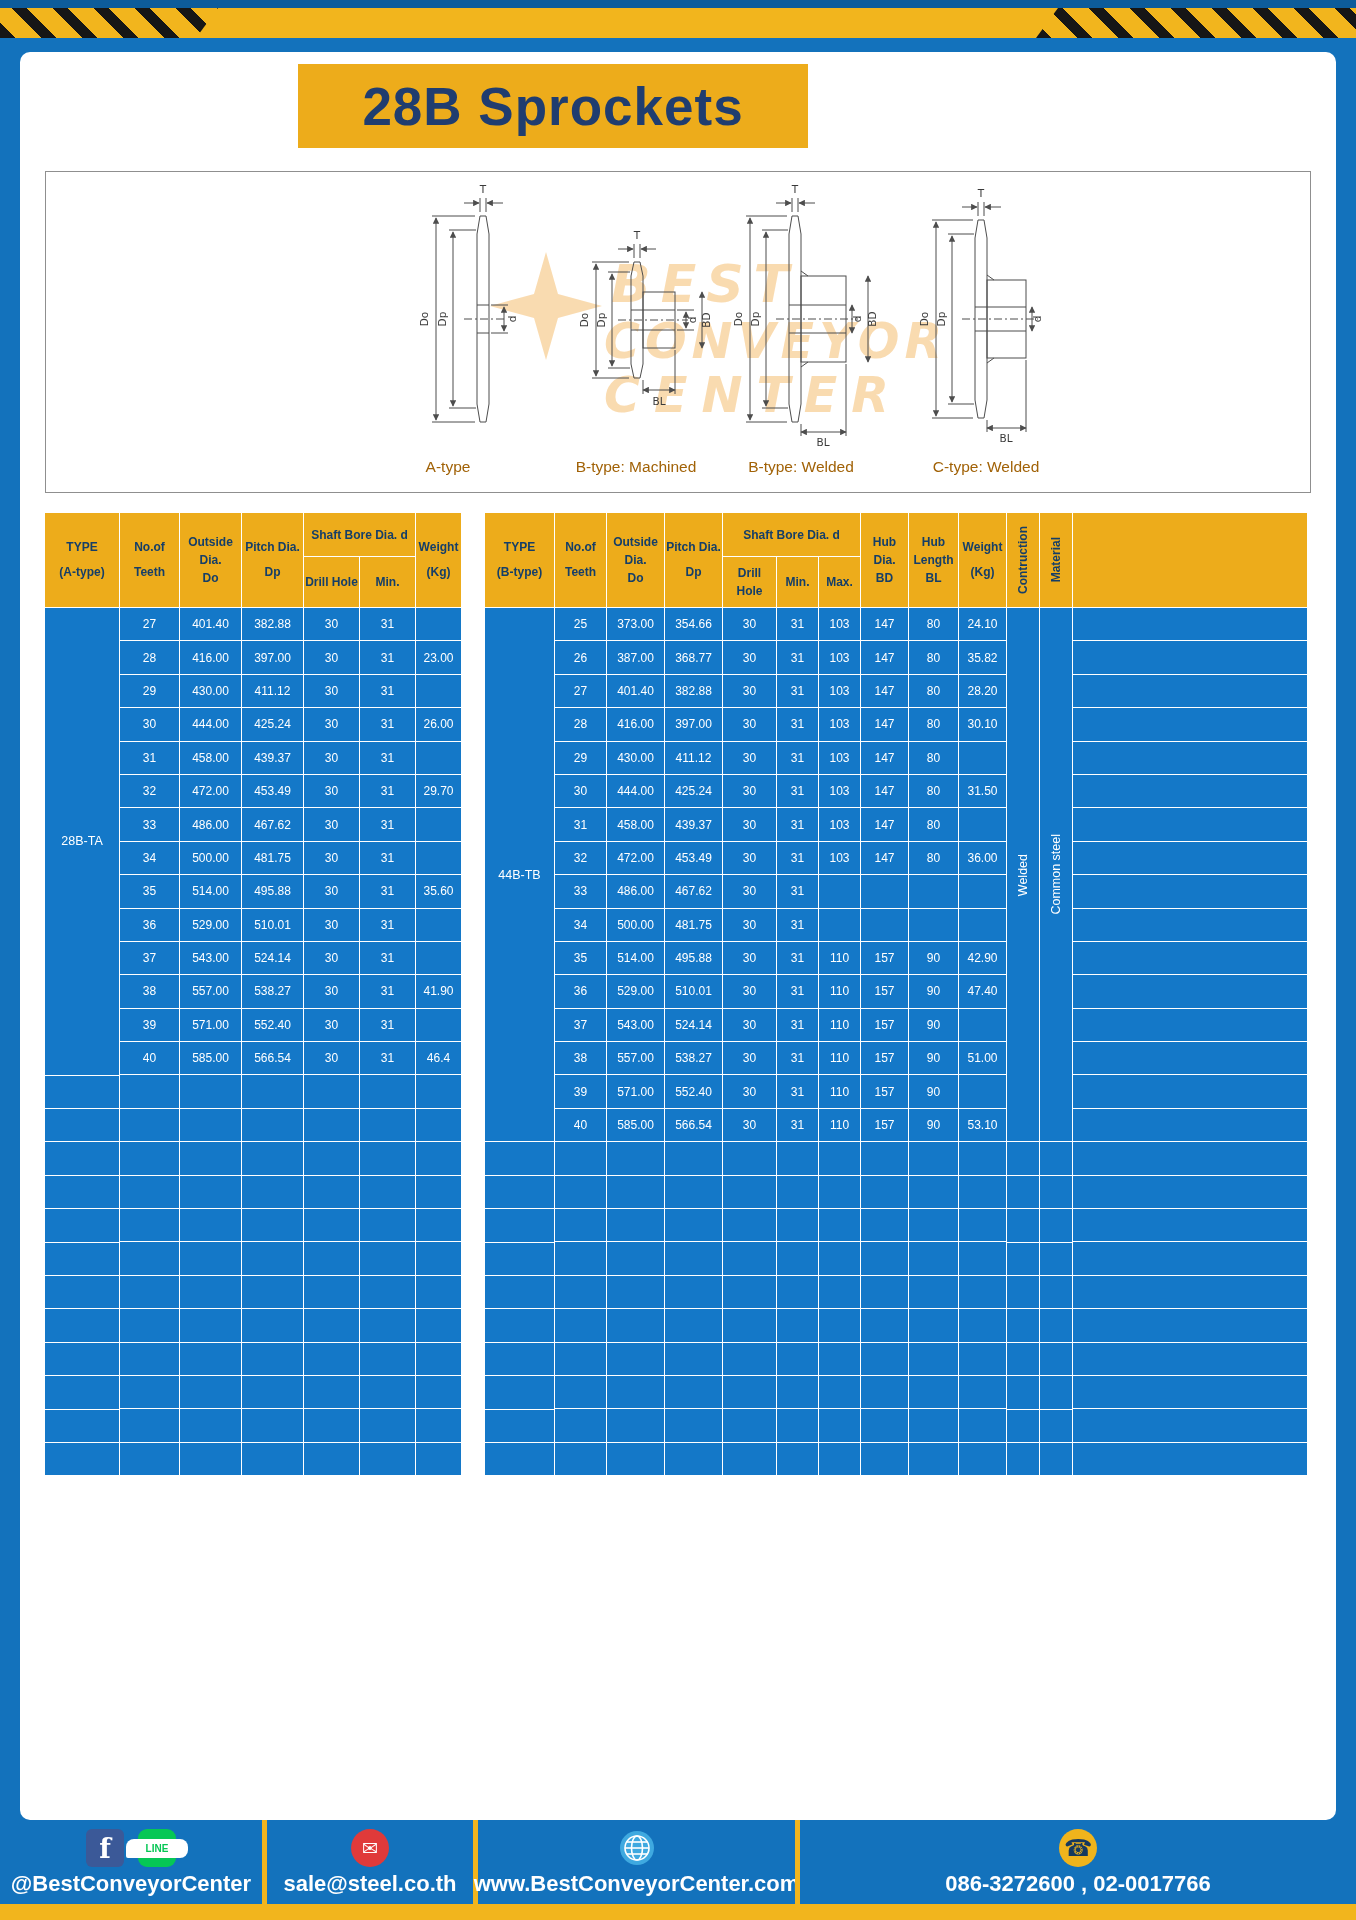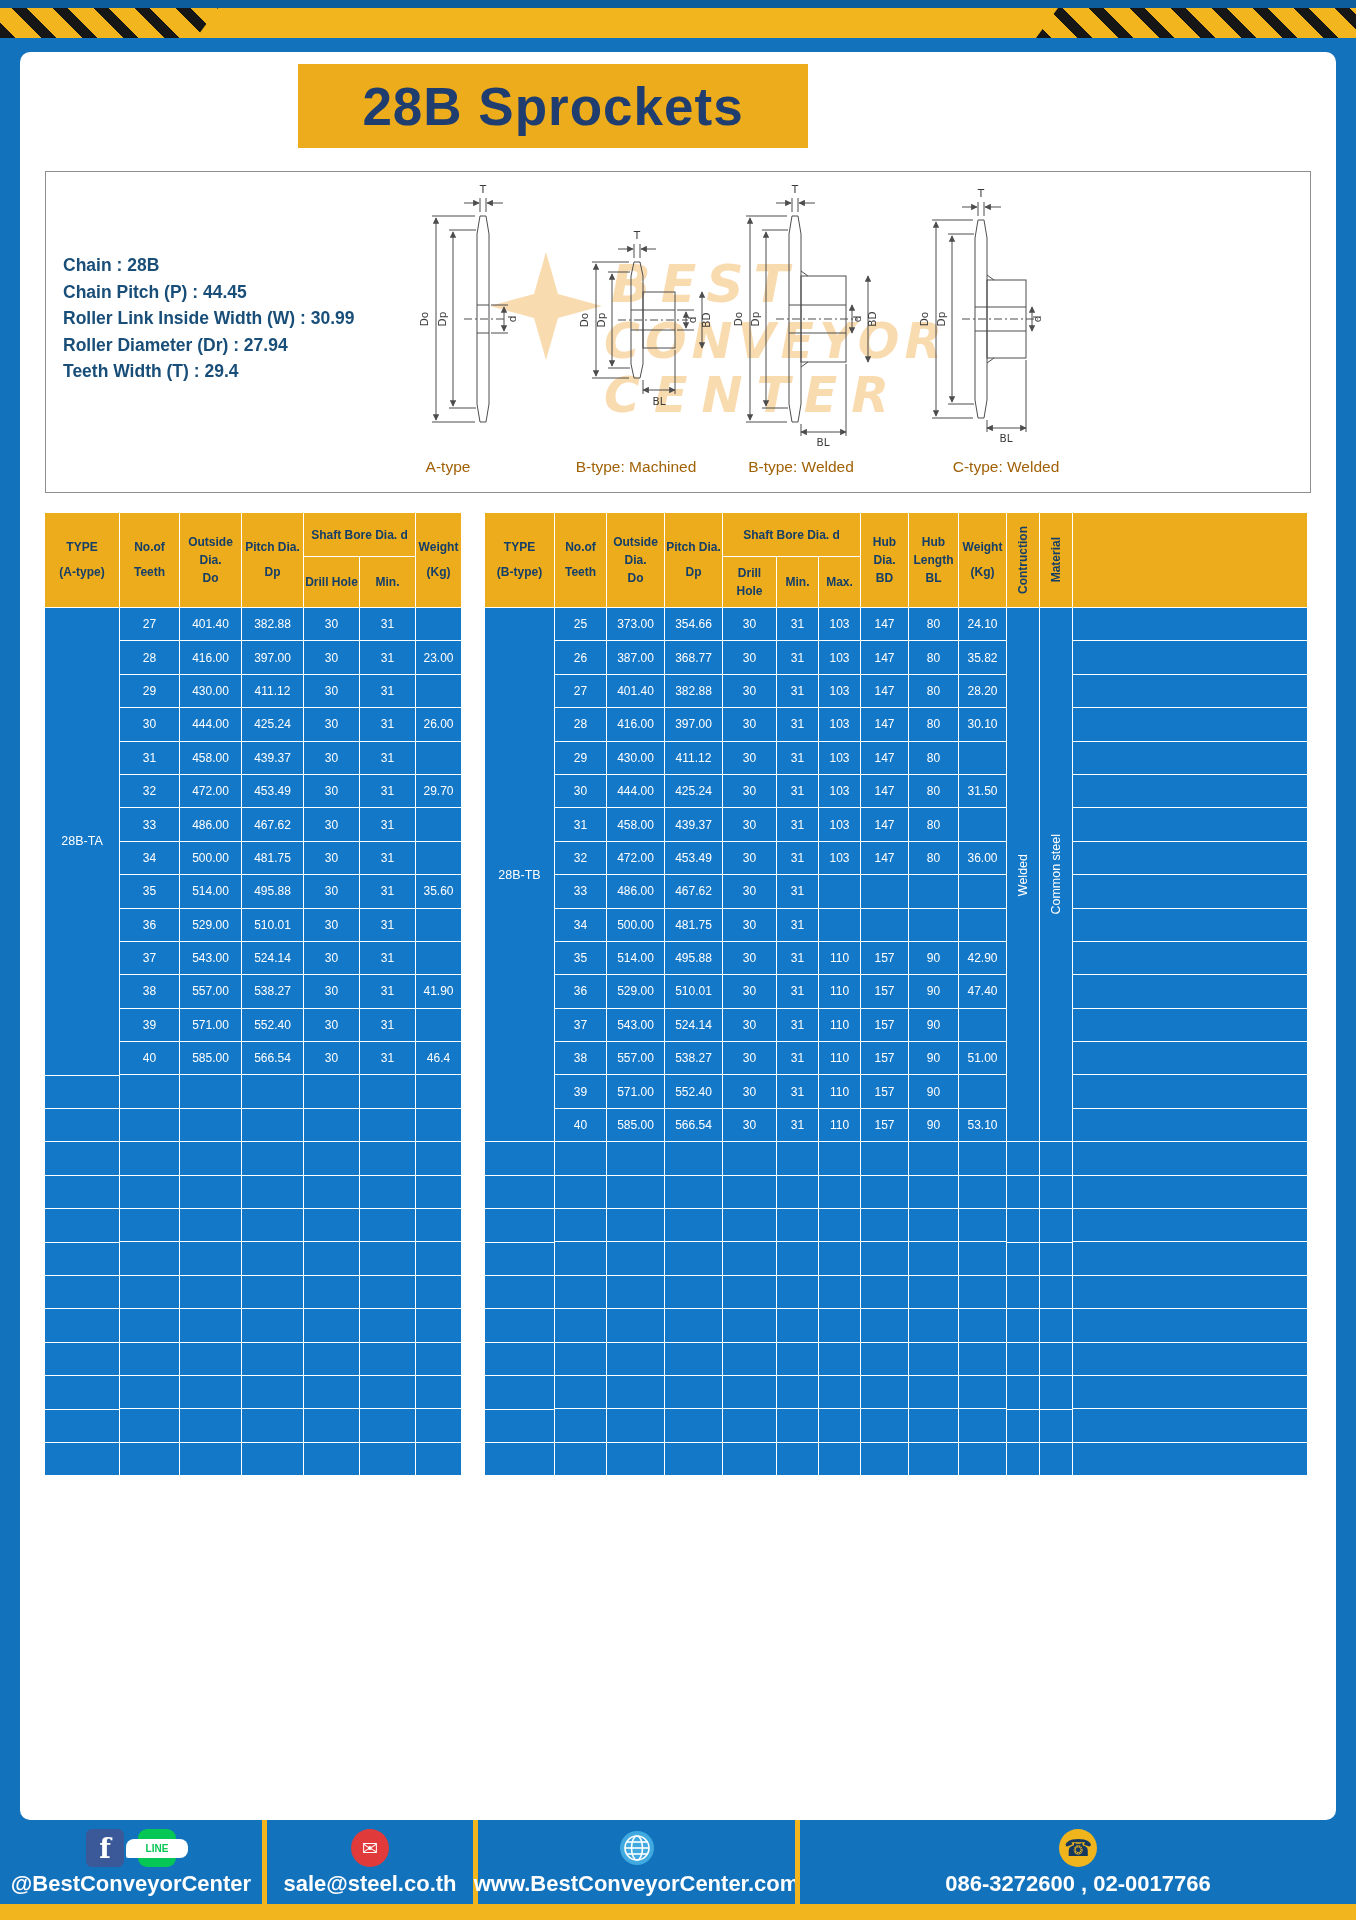--- a/index.html
+++ b/index.html
@@ -202,32 +202,25 @@
         <text x="899" y="147" transform="rotate(-90 899 147)" text-anchor="middle">Dp</text>
         <line x1="986" y1="135" x2="986" y2="159" marker-start="url(#ah)" marker-end="url(#ah)"></line>
         <text x="995" y="147" transform="rotate(-90 995 147)" text-anchor="middle">d</text>
         <line x1="941" y1="248" x2="941" y2="260"></line>
           <line x1="980" y1="188" x2="980" y2="260"></line>
         <line x1="941" y1="256" x2="980" y2="256" marker-start="url(#ah)" marker-end="url(#ah)"></line>
         <text x="960" y="270" text-anchor="middle">BL</text>
       </g>
     </svg>
 
-    <div class="specs">
-      <div>Chain : 28B</div>
-      <div>Chain Pitch (P) : 44.45</div>
-      <div>Roller Link Inside Width (W) : 30.99</div>
-      <div>Roller Diameter (Dr) : 27.94</div>
-      <div>Teeth Width (T) : 29.4</div>
-    </div>
 
     <span class="caption" style="left:402px">A-type</span>
     <span class="caption" style="left:590px">B-type: Machined</span>
     <span class="caption" style="left:755px">B-type: Welded</span>
-    <span class="caption" style="left:960px">C-type: Welded</span>
+    <span class="caption" style="left:940px">C-type: Welded</span>
   </div>
 
   <div class="ttable tta">
     <div class="hc sp" style="grid-area:1/1/3/2">TYPE
 (A-type)</div>
     <div class="hc sp" style="grid-area:1/2/3/3">No.of
 Teeth</div>
     <div class="hc" style="grid-area:1/3/3/4">Outside
 Dia.
 Do</div>
@@ -443,21 +436,21 @@
     <div class="hc" style="grid-area:1/9/3/10">Hub
 Length
 BL</div>
     <div class="hc sp" style="grid-area:1/10/3/11">Weight
 (Kg)</div>
     <div class="hc" style="grid-area:1/11/3/12"><span class="vtext">Contruction</span></div>
     <div class="hc" style="grid-area:1/12/3/13"><span class="vtext">Material</span></div>
     <div class="hc" style="grid-area:1/13/3/14"></div>
 
     <div class="tcol" style="grid-area:3/1/4/2">
-      <div class="cell tall-b">28B-TB</div>
+      <div class="cell tall-b">44B-TB</div>
     <div class="cell empty"></div>
         <div class="cell empty"></div>
         <div class="cell empty"></div>
         <div class="cell empty"></div>
         <div class="cell empty"></div>
         <div class="cell empty"></div>
         <div class="cell empty"></div>
         <div class="cell empty"></div>
         <div class="cell empty"></div>
         <div class="cell empty"></div>

